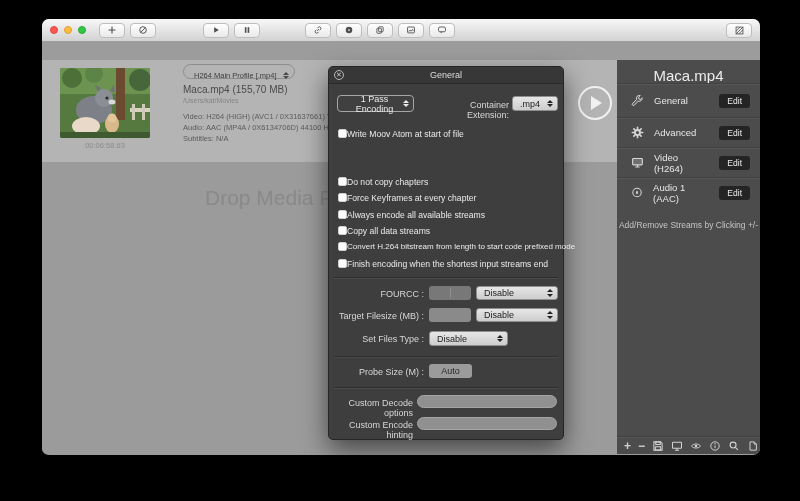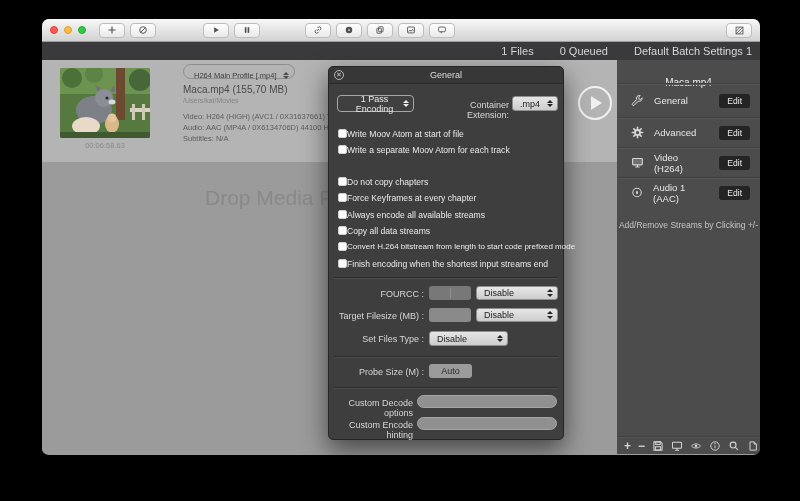--- a/index.html
+++ b/index.html
@@ -40,21 +40,21 @@
   .playbtn{position:absolute;left:536px;top:26px;width:34px;height:34px;border:2px solid #f1f1f1;
            border-radius:50%;background:transparent;display:flex;align-items:center;
            justify-content:center;box-sizing:border-box;padding:0;}
   .playtri{width:0;height:0;border-left:11px solid #f1f1f1;border-top:7px solid transparent;
            border-bottom:7px solid transparent;margin-left:3px;}
   
   .dropzone{position:absolute;top:143px;left:0;width:575px;height:292px;background:#9b9b9b;}
   .droptext{position:absolute;left:163px;top:24px;font-size:21px;color:#898989;white-space:nowrap;}
   
   .sidebar{position:absolute;top:41px;left:575px;width:143px;height:394px;background:#4c4c4c;}
-  .sbtitle{position:absolute;top:7px;left:0;width:100%;text-align:center;font-size:10px;color:#ececec;margin-top:10px;}
+  .sbtitle{position:absolute;top:7px;left:0;width:100%;text-align:center;font-size:15px;color:#ececec;}
   .srow{position:absolute;left:0;width:100%;height:31px;border-top:1px solid #404040;
         box-shadow:inset 0 1px 0 #565656;display:flex;align-items:center;padding:0 10px 0 14px;
         box-sizing:border-box;gap:10px;color:#dedede;}
   .srow .lbl{font-size:9.5px;color:#e8e8e8;}
   .editbtn{margin-left:auto;background:#242424;color:#ededed;font-size:8.5px;border:none;
            border-radius:3px;padding:2px 8px;}
   .sbhint{position:absolute;top:160px;left:0;width:100%;text-align:center;font-size:8.5px;color:#c6c6c6;}
   .sbtools{position:absolute;bottom:0;left:0;width:100%;height:18px;border-top:1px solid #404040;
            box-shadow:inset 0 1px 0 #565656;display:flex;align-items:center;gap:7px;
            padding:0 7px;box-sizing:border-box;color:#d2d2d2;}
@@ -160,25 +160,20 @@
           </svg>
       </button>
       <button class="tbtn mla">
         <svg width="11" height="11" viewBox="0 0 16 16" fill="none" stroke="#4f4f4f" stroke-width="1.2">
             <rect x="3" y="3" width="10" height="10"></rect>
             <path d="M3 9l6-6M3 13L13 3M7 13l6-6"></path>
           </svg>
       </button>
     </div>
 
-    <div class="statusbar">
-      <span>1 Files</span>
-      <span>0 Queued</span>
-      <span>Default Batch Settings 1</span>
-    </div>
 
     <div class="filerow">
       <div class="thumb">
         <svg width="90" height="70" viewBox="0 0 90 70">
           <rect width="90" height="70" fill="#55793f"></rect>
           <rect x="0" y="0" width="90" height="26" fill="#6d9350"></rect>
           <circle cx="12" cy="10" r="10" fill="#4c7038"></circle>
           <circle cx="34" cy="6" r="9" fill="#5c8446"></circle>
           <circle cx="80" cy="12" r="11" fill="#47673a"></circle>
           <rect x="56" y="0" width="9" height="52" fill="#6b4a2f"></rect>
@@ -323,24 +318,20 @@
         <span class="stp">
             <i class="up"></i>
             <i class="dn"></i>
           </span>
       </button>
 
       <div class="checkrow" style="top:61px">
           <button class="cbox"></button>
           <span class="clabel">Write Moov Atom at start of file</span>
         </div>
-      <div class="checkrow" style="top:77px">
-          <button class="cbox"></button>
-          <span class="clabel">Write a separate Moov Atom for each track</span>
-        </div>
       <div class="checkrow" style="top:109px">
           <button class="cbox"></button>
           <span class="clabel">Do not copy chapters</span>
         </div>
       <div class="checkrow" style="top:125px">
           <button class="cbox"></button>
           <span class="clabel">Force Keyframes at every chapter</span>
         </div>
       <div class="checkrow" style="top:142px">
           <button class="cbox"></button>

